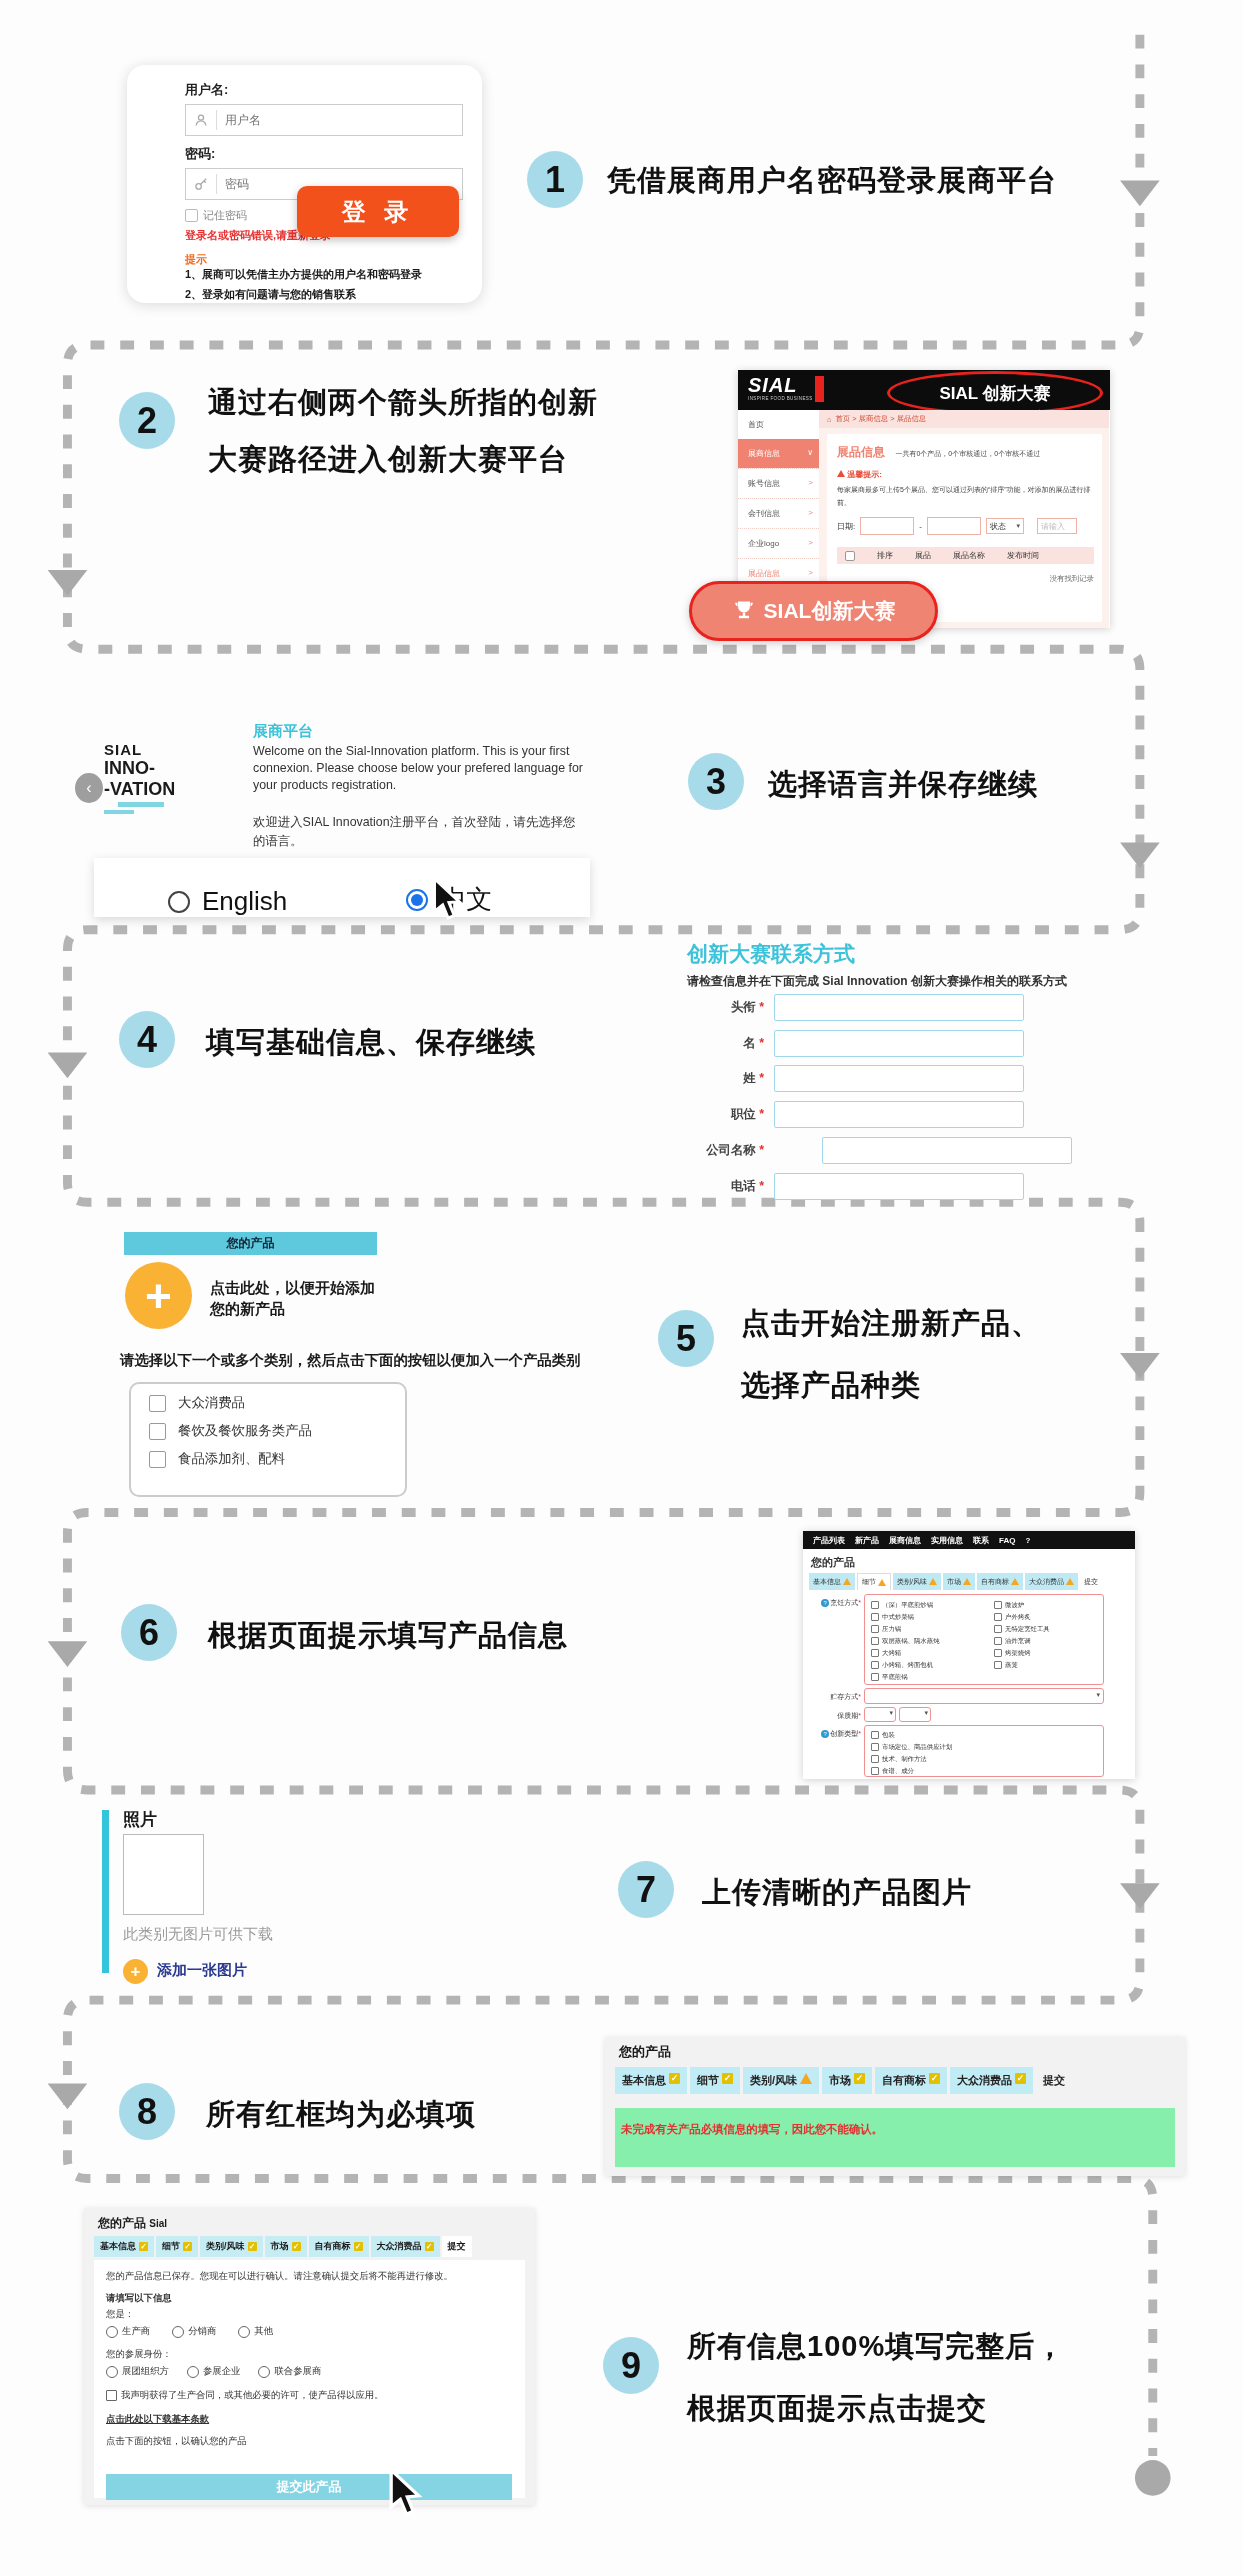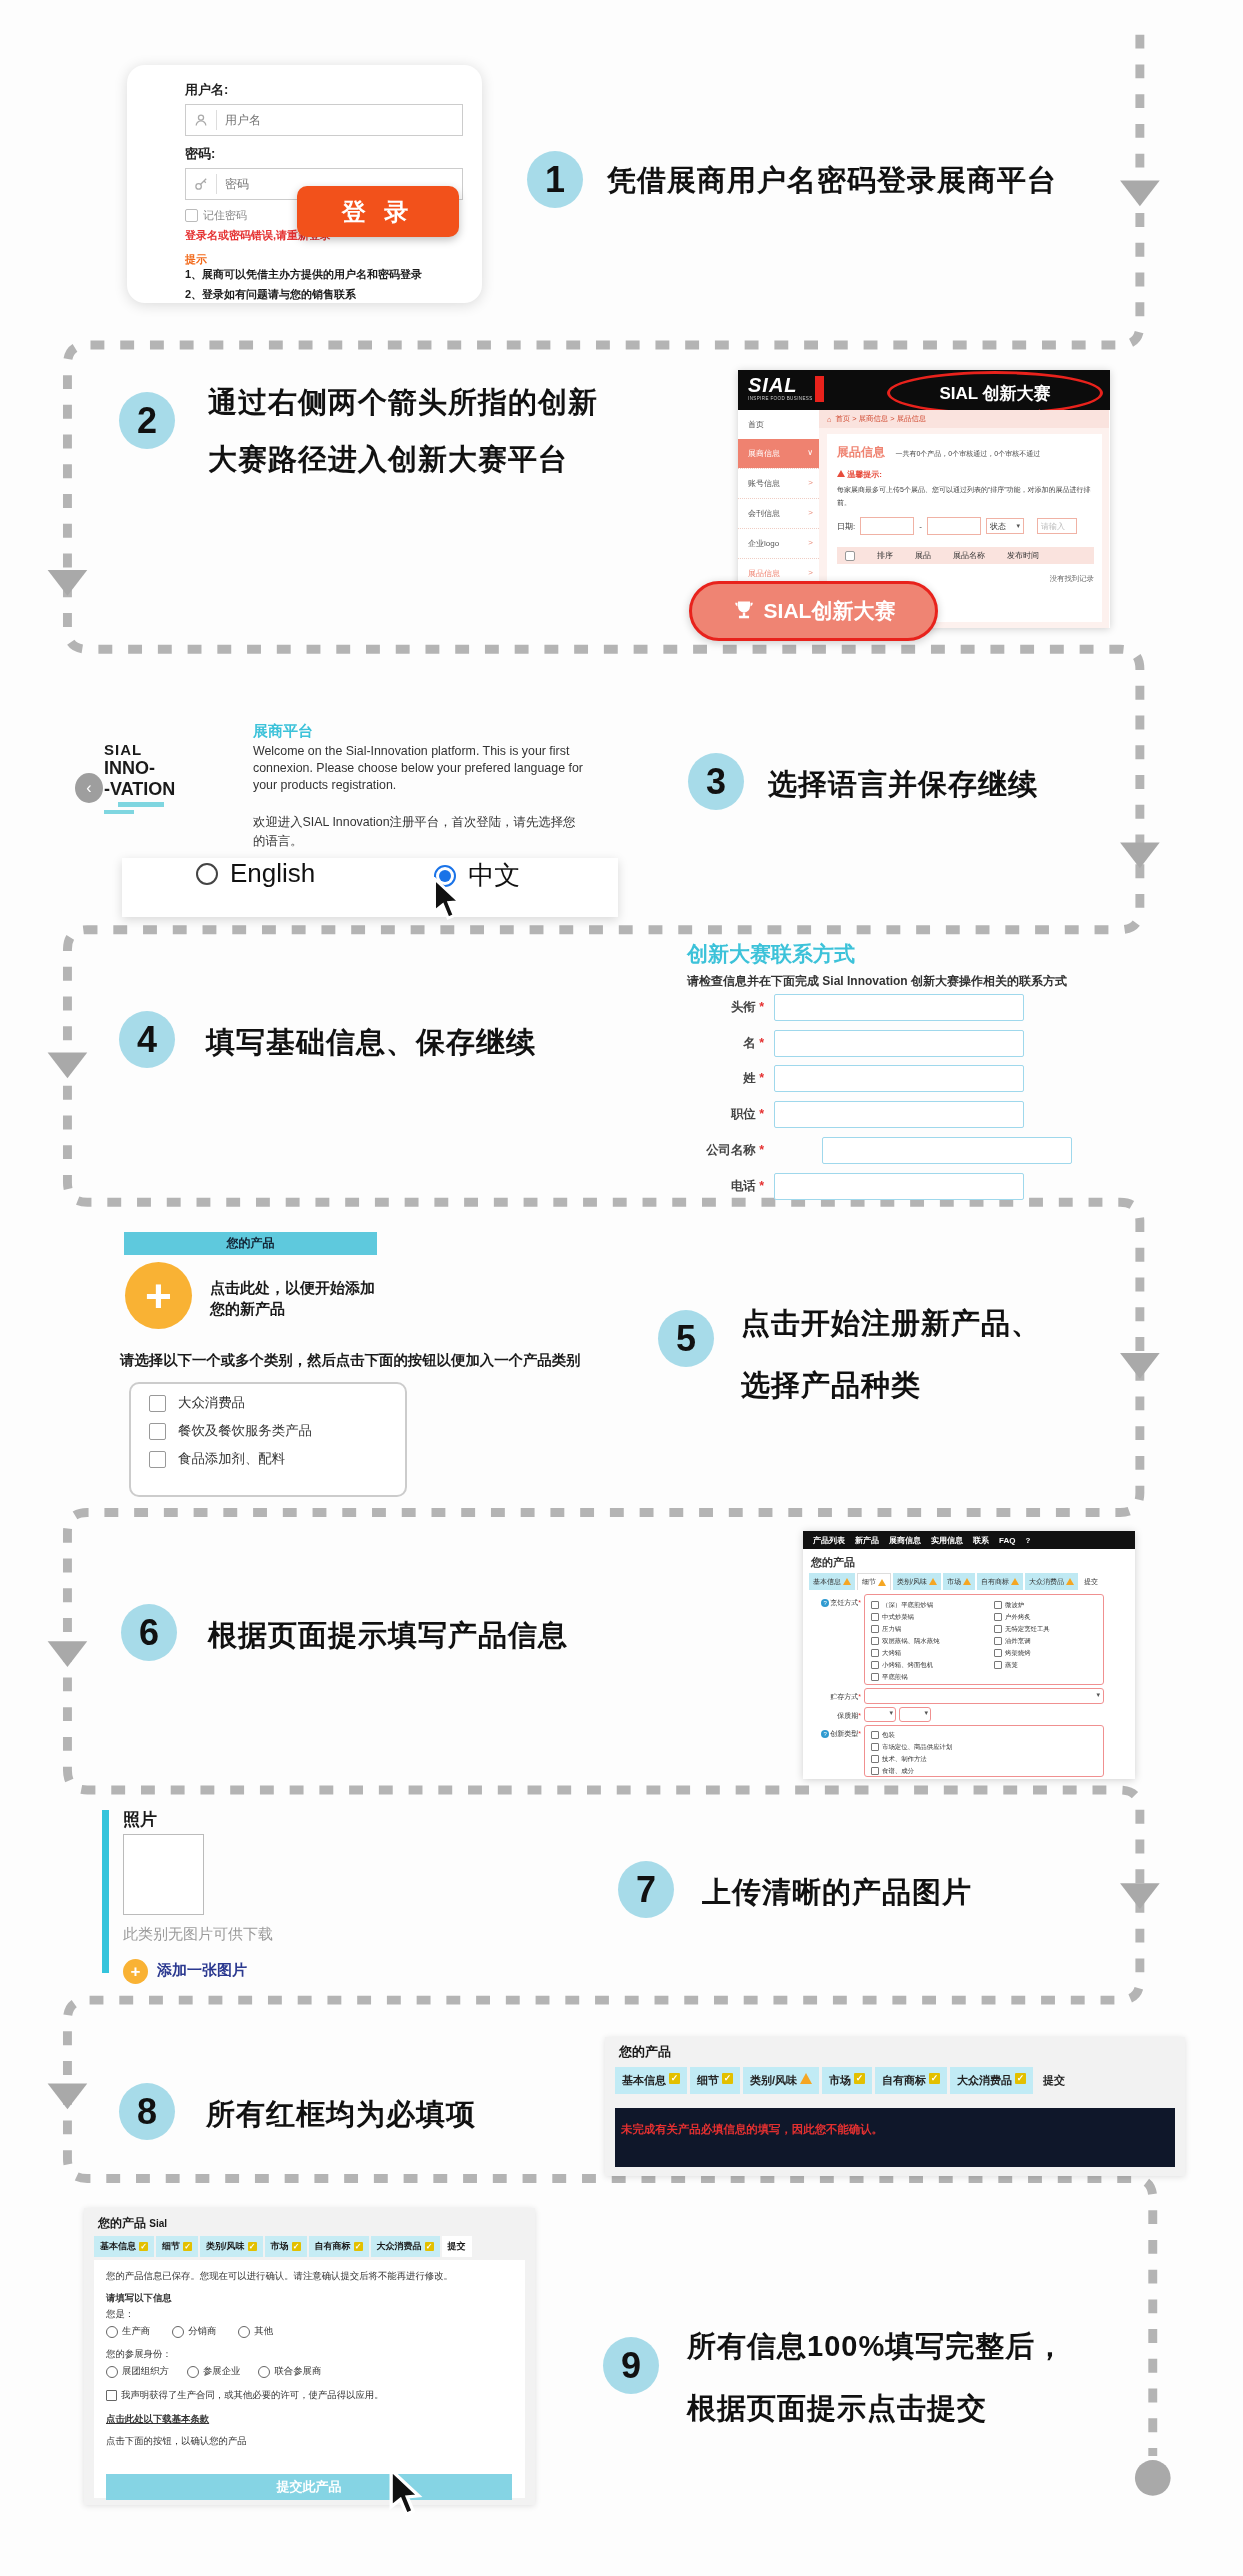--- a/index.html
+++ b/index.html
@@ -43,21 +43,21 @@
       font-size:7.4px;display:flex;align-items:center;padding-left:8px;box-sizing:border-box;}
   .s2card{position:absolute;left:8px;top:24px;width:275px;height:188px;background:#fff;}
   .s2title{color:#ef8270;font-weight:bold;font-size:12px;}
   .s2small{font-size:7px;color:#444;}
   .pill-badge{position:absolute;left:689px;top:581px;width:243px;height:54px;background:#ef8473;border:3px solid #e8221c;
       border-radius:30px;display:flex;align-items:center;justify-content:center;gap:8px;color:#fff;
       font-size:21px;font-weight:bold;z-index:5;box-shadow:0 2px 8px rgba(0,0,0,.2);}
   
   .teal{color:#3cc2d9;}
   .lang-card{position:absolute;left:94px;top:858px;width:496px;height:59px;background:#fff;
-      box-shadow:0 3px 10px rgba(0,0,0,.15);display:flex;align-items:flex-start;z-index:2;margin-left:28px;}
+      box-shadow:0 3px 10px rgba(0,0,0,.15);display:flex;align-items:flex-end;z-index:2;}
   .radio{display:inline-block;width:22px;height:22px;border:2px solid #444;border-radius:50%;box-sizing:border-box;vertical-align:middle;}
   .radio.sel{border-color:#1a73e8;position:relative;}
   .radio.sel::after{content:"";position:absolute;left:3px;top:3px;width:12px;height:12px;border-radius:50%;background:#1a73e8;}
   
   .cf-row{position:absolute;display:flex;align-items:center;}
   .cf-label{width:77px;text-align:right;font-size:12.4px;font-weight:bold;color:#444;}
   .cf-input{width:250px;height:27px;border:1px solid #9fd8ec;border-radius:2px;background:#fff;margin-left:10px;
       font-family:"Liberation Sans",sans-serif;font-size:12px;padding:0 6px;box-sizing:border-box;}
   
   .teal-bar{position:absolute;left:124px;top:1232px;width:253px;height:23px;background:#5ec9dd;
@@ -472,21 +472,21 @@
           <span class="chk-badge">✓</span>
         </span>
       <span class="gtab">
           <span>大众消费品</span>
           <span class="chk-badge">✓</span>
         </span>
       <span class="gtab plain">
           <span>提交</span>
         </span>
     </div>
-    <div style="position:absolute;left:10px;top:71px;width:560px;height:59px;background:#0f172a;">
+    <div style="position:absolute;left:10px;top:71px;width:560px;height:59px;background:#86efac;">
       <div style="margin:14px 0 0 6px;font-size:11.4px;font-weight:bold;color:#e53030;">未完成有关产品必填信息的填写，因此您不能确认。</div>
     </div>
   </div>
 
   <div class="gshot" style="left:84px;top:2208px;width:451px;height:297px;">
     <div style="position:absolute;left:14px;top:7px;font-size:12px;font-weight:bold;">
       <span>您的产品</span> <span style="font-size:10px;">Sial</span></div>
     <div style="position:absolute;left:10px;top:28px;display:flex;gap:2px;">
       <span class="s9tab">
           <span>基本信息</span>

